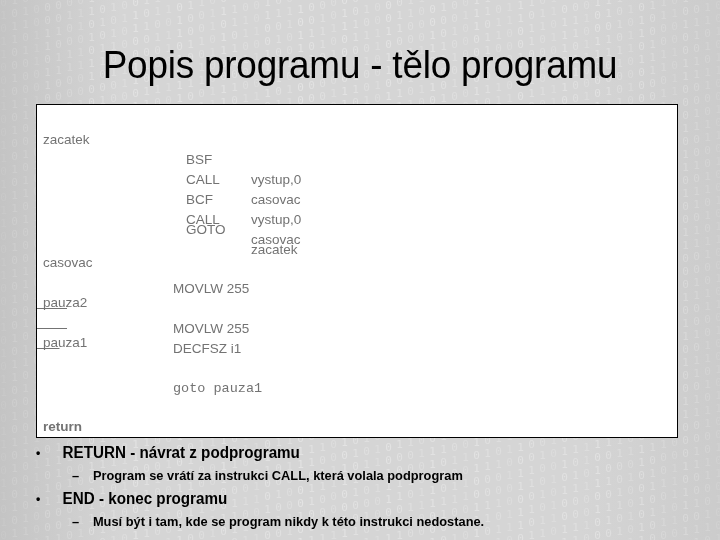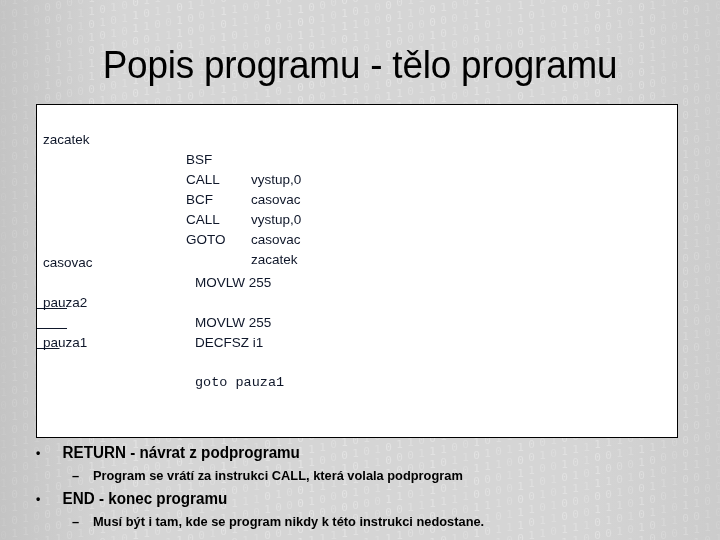--- a/index.html
+++ b/index.html
@@ -82,21 +82,21 @@
     border: 1px solid #000000;
     box-sizing: border-box;
     overflow: hidden;
   }
   .code-area {
     position: relative;
     width: 100%;
     height: 100%;
     font-family: "Liberation Sans", sans-serif;
     font-size: 13.5px;
-    color: #0f172a;
+    color: #737373;
   }
   .code-line {
     position: absolute;
     left: 0;
     width: 100%;
     height: 20px;
     line-height: 20px;
     white-space: pre;
   }
   .col-label {
@@ -109,22 +109,23 @@
     left: 149px;
     white-space: pre;
   }
   .col-oper {
     position: absolute;
     left: 214px;
     white-space: pre;
   }
   .col-full {
     position: absolute;
-    left: 158px;
+    left: 136px;
     white-space: pre;
+    margin-top: 6px;
   }
   .code-line.bold .col-label {
     font-weight: bold;
     font-size: 13.5px;
   }
 
   
   #bullets {
     position: absolute;
     left: 0;
@@ -3165,21 +3166,21 @@
       <div class="code-line" style="top:45px;">
         <span class="col-label"></span>
         <span class="col-mnem">BCF</span>
         <span class="col-oper">vystup,0</span>
       </div>
       <div class="code-line" style="top:65px;">
         <span class="col-label"></span>
         <span class="col-mnem">CALL</span>
         <span class="col-oper">casovac</span>
       </div>
-      <div class="code-line" style="top:85px;">
+      <div class="code-line" style="top:75px;">
         <span class="col-label"></span>
         <span class="col-mnem">GOTO</span>
         <span class="col-oper">zacatek</span>
       </div>
 
       <div class="code-line" style="top:128px;">
         <span class="col-label">casovac</span>
         <span class="col-full">MOVLW 255</span>
       </div>
       <div class="code-line" style="top:168px;text-decoration:underline;">
@@ -3191,20 +3192,23 @@
         <span class="col-full">DECFSZ i1</span>
       </div>
       <div class="code-line" style="top:208px;">
         <span class="col-label">pauza1</span>
       </div>
       <div class="code-line" style="top:228px;font-family:Liberation Mono, monospace;">
         <span class="col-label"></span>
         <span class="col-full">goto pauza1</span>
       </div>
 
+      <div class="code-line bold" style="top:292px;">
+        <span class="col-label">return</span>
+      </div>
       <div class="code-line bold" style="top:312px;">
         <span class="col-label">end</span>
       </div>
 
     </div>
   </div>
 
   <div id="bullets">
     <div class="bullet-row bullet-l1" style="top:4px;">
       <span class="marker">•</span><span>RETURN - návrat z podprogramu</span>

